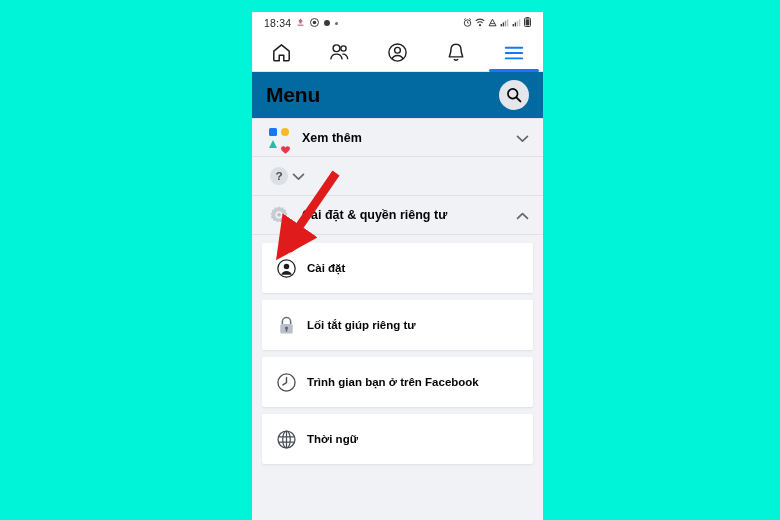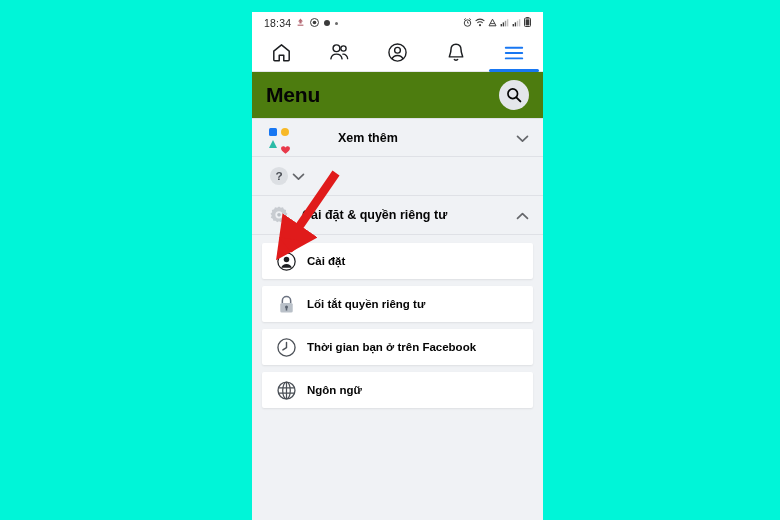--- a/index.html
+++ b/index.html
@@ -58,21 +58,21 @@
     content: "";
     position: absolute;
     left: 4px; right: 4px; bottom: -1px;
     height: 3px;
     background: #1877f2;
     border-radius: 2px;
   }
 
   
   .menuhead {
-    background: #4d7c0f;
+    background: #0369a1;
     height: 46px;
     display: flex;
     align-items: center;
     justify-content: space-between;
     padding: 0 14px;
     position: relative;
     z-index: 3;
   }
   .menu-title {
     font-size: 21px;
@@ -119,41 +119,41 @@
   
   .section-row {
     height: 39px;
     display: flex;
     align-items: center;
     padding: 0 14px;
     background: #f0f2f5;
     border-bottom: 1px solid #dfe1e6;
     cursor: pointer;
   }
-  .section-row.top-line { border-top: 1px solid #dfe1e6; gap: 36px; }
+  .section-row.top-line { border-top: 1px solid #dfe1e6; }
   .sec-ico {
     width: 26px; height: 26px;
     display: flex; align-items: center; justify-content: center;
     flex: 0 0 26px;
   }
   .sec-label {
     margin-left: 10px;
     font-size: 12.5px;
     font-weight: bold;
     color: #050505;
     flex: 1;
   }
   .chev { color: #65676b; flex: 0 0 auto; }
 
   
   .cards { padding: 8px 10px 0 10px; }
   .card {
     background: #ffffff;
     border-radius: 2px;
-    height: 36px;
+    height: 50px;
     display: flex;
     align-items: center;
     padding: 0 14px;
     margin-bottom: 7px;
     box-shadow: 0 1px 2px rgba(0,0,0,.08);
     cursor: pointer;
   }
   .card-ico {
     width: 20px; height: 20px;
     display: flex; align-items: center; justify-content: center;
@@ -376,43 +376,43 @@
 
       <div class="card">
         <span class="card-ico">
           <svg width="17" height="19" viewBox="0 0 18 20">
             <path d="M4.6 8.4 V6 A4.4 4.4 0 0 1 13.4 6 V8.4" fill="none" stroke="#6b7280" stroke-width="1.6"></path>
             <rect x="2.4" y="8.4" width="13.2" height="10" rx="1.6" fill="#b9c0c8"></rect>
             <circle cx="9" cy="12.6" r="1.6" fill="#5b6370"></circle>
             <rect x="8.2" y="13.4" width="1.6" height="3" fill="#5b6370"></rect>
           </svg>
         </span>
-        <span class="card-label">Lối tắt quyền riêng tư</span>
+        <span class="card-label">Lối tắt giúp riêng tư</span>
       </div>
 
       <div class="card">
         <span class="card-ico">
           <svg width="19" height="19" viewBox="0 0 20 20">
             <circle cx="10" cy="10" r="9" fill="none" stroke="#4b5057" stroke-width="1.4"></circle>
             <path d="M10 4.8 V10.2 L6.2 12.6" fill="none" stroke="#4b5057" stroke-width="1.5" stroke-linecap="round" stroke-linejoin="round"></path>
           </svg>
         </span>
-        <span class="card-label">Thời gian bạn ở trên Facebook</span>
+        <span class="card-label">Trình gian bạn ở trên Facebook</span>
       </div>
 
 
       <div class="card">
         <span class="card-ico">
           <svg width="19" height="19" viewBox="0 0 20 20">
             <circle cx="10" cy="10" r="8.9" fill="none" stroke="#4b5057" stroke-width="1.4"></circle>
             <ellipse cx="10" cy="10" rx="4" ry="8.9" fill="none" stroke="#4b5057" stroke-width="1.3"></ellipse>
             <path d="M1.3 7.2 H18.7 M1.3 12.8 H18.7 M10 1.1 V18.9" stroke="#4b5057" stroke-width="1.3"></path>
           </svg>
         </span>
-        <span class="card-label">Ngôn ngữ</span>
+        <span class="card-label">Thời ngữ</span>
       </div>
 
 
     </div>
   </div>
 </div>
 
 <svg class="arrow-svg" width="86" height="98" viewBox="0 0 86 98">
   <defs>
     <marker id="ah" markerWidth="5" markerHeight="5" refX="2.1" refY="2.5" orient="auto">

